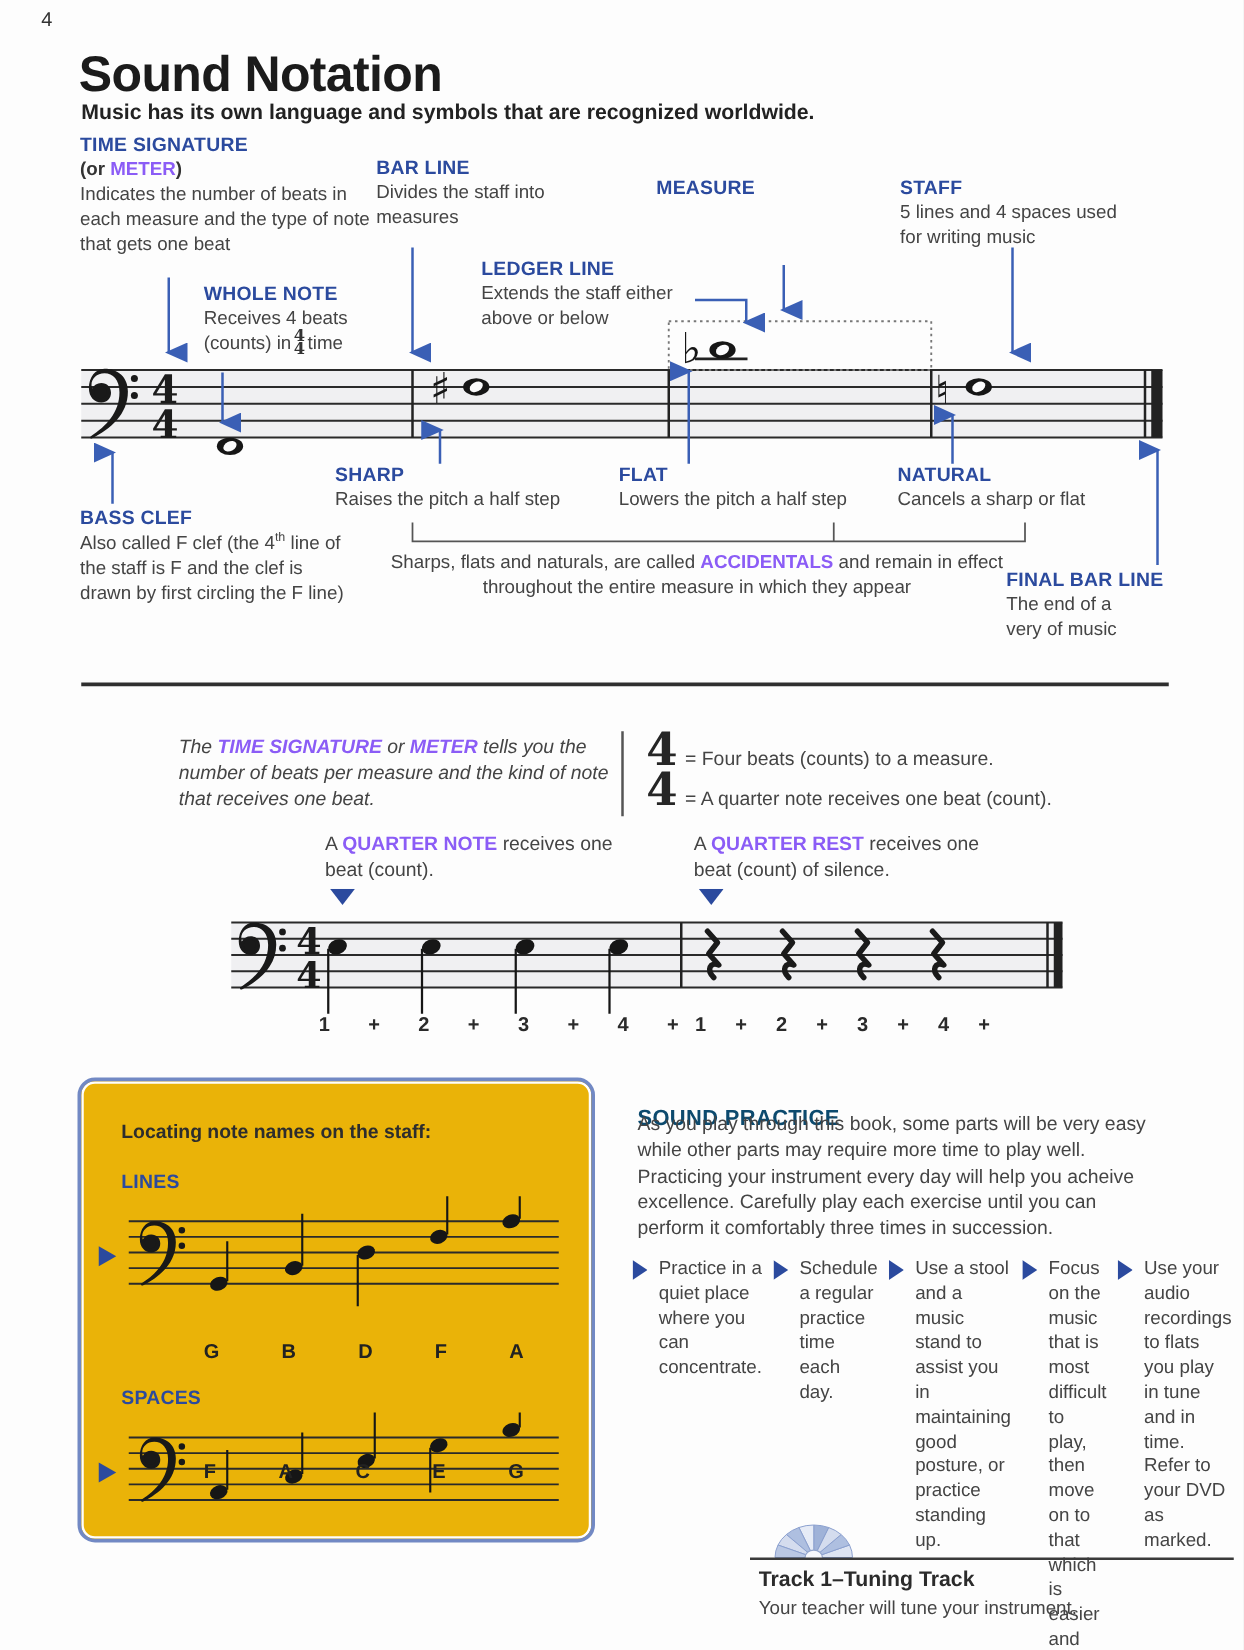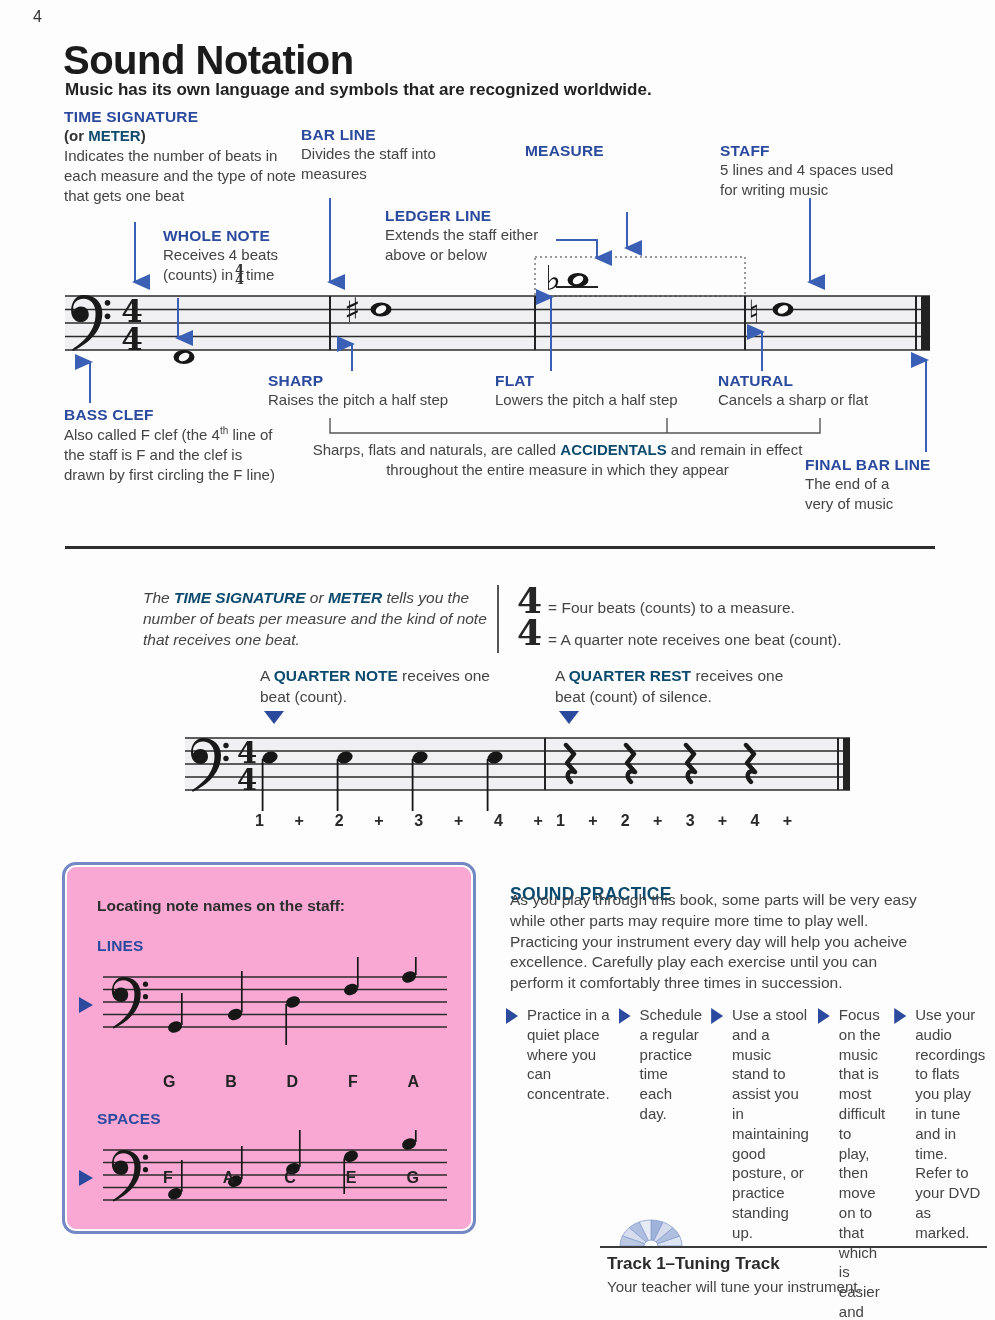--- a/index.html
+++ b/index.html
@@ -1,36 +1,36 @@
 <!DOCTYPE html>
 <html><head>
 <meta charset="utf-8">
 <style>
   html,body{margin:0;padding:0;background:#e8e8e8;}
   .page{position:relative;width:995px;height:1320px;background:#fdfdfd;
         font-family:"Liberation Sans",sans-serif;color:#414141;overflow:hidden;}
   .abs{position:absolute;}
   .h{color:#2b4a9e;font-weight:bold;font-size:15.5px;letter-spacing:.2px;}
   .body{font-size:15px;line-height:1.34;color:#444;}
-  .kw{color:#0c4a6e;font-weight:bold;text-align:right;}
+  .kw{color:#8b5cf6;font-weight:bold;text-align:right;}
   sup{font-size:10px;}
   .title{font-size:40px;font-weight:bold;color:#1b1b1b;letter-spacing:-.5px;}
   .subtitle{font-size:17px;font-weight:bold;color:#222;}
   .pagenum{font-size:16px;color:#333;}
   .divider{height:2.5px;background:#2f2f2f;}
   .vrule{width:1.5px;background:#555;}
   .bignum{font-family:"DejaVu Serif",serif;font-weight:bold;font-size:36px;color:#262626;line-height:.86;}
   .frac{display:inline-block;vertical-align:-4px;line-height:.78;text-align:center;
         font-family:"DejaVu Serif",serif;font-weight:bold;font-size:13px;color:#333;margin:0 2px;}
   .frac span{display:block;}
   .tri-down{width:20px;height:13px;background:#2b4a9e;clip-path:polygon(0 0,100% 0,50% 100%);}
   .tri-right{width:12px;height:16px;background:#2b4a9e;clip-path:polygon(0 0,100% 50%,0 100%);flex:none;}
   .counts{display:flex;justify-content:space-between;font-weight:bold;font-size:16px;color:#2a2a2a;}
   .letters{display:flex;justify-content:space-between;font-weight:bold;font-size:16px;color:#222;}
-  .box{background:#f9a8d4;border:3.5px solid #7289c4;border-radius:14px;box-shadow:inset 0 0 0 2px #fff;}
+  .box{background:#eab308;border:3.5px solid #7289c4;border-radius:14px;box-shadow:inset 0 0 0 2px #fff;}
   .boxtitle{font-size:15.5px;font-weight:bold;color:#2d2d2d;}
   .sp-head{font-size:17.5px;font-weight:bold;color:#0c4a6e;letter-spacing:.3px;margin-top:24px;}
   .tips{display:flex;flex-direction:row;gap:9px;}
   .tip{display:flex;gap:9px;}
   .tip .tri-right{margin-top:3px;}
   .tip-text{font-size:15px;line-height:1.32;color:#444;}
   .track-title{font-size:17px;font-weight:bold;color:#2b2b2b;}
   .track-sub{font-size:15px;color:#444;}
   svg text.acc{font-family:"DejaVu Sans",sans-serif;}
   svg text.tsig{font-family:"DejaVu Serif",serif;font-weight:bold;}

